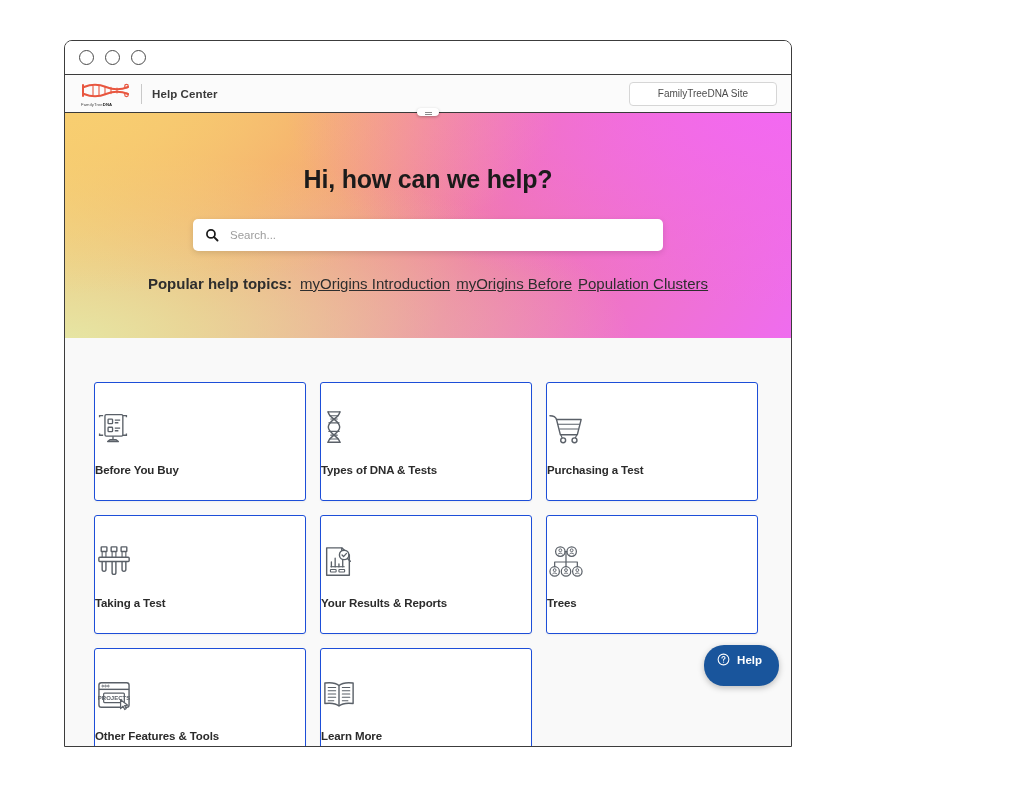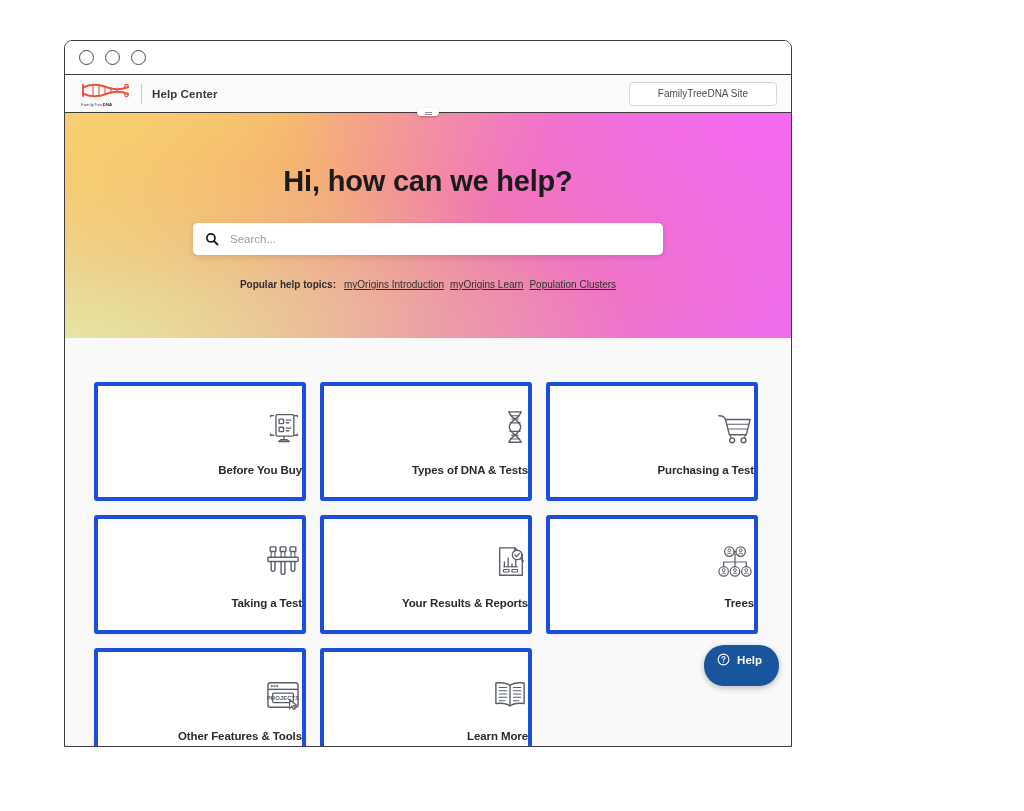--- a/index.html
+++ b/index.html
@@ -148,21 +148,21 @@
       radial-gradient(120% 150% at 100% 0%, rgba(243,104,243,0.95) 0%, rgba(243,104,243,0.0) 58%),
       radial-gradient(110% 130% at 0% 0%, rgba(248,206,112,1) 0%, rgba(248,206,112,0.0) 62%),
       radial-gradient(130% 140% at 0% 100%, rgba(230,229,163,1) 0%, rgba(230,229,163,0.0) 60%),
       linear-gradient(120deg, #f3cd72 0%, #f3a06e 28%, #ef7aa8 58%, #ef6cef 100%);
     display: flex;
     flex-direction: column;
     align-items: center;
   }
   .hero-title {
     margin-top: 52px;
-    font-size: 29px;
+    font-size: 25px;
     font-weight: bold;
     color: #1b1b1b;
     letter-spacing: -0.2px;
   }
   .search-wrap {
     margin-top: 25px;
     width: 470px;
     height: 32px;
     background: #ffffff;
     border-radius: 5px;
@@ -184,21 +184,21 @@
     outline: none;
     font-size: 11.5px;
     color: #333;
     font-family: "Liberation Sans", sans-serif;
     background: transparent;
   }
   .search-input::placeholder { color: #9d9d9d; }
 
   .topics {
     margin-top: 24px;
-    font-size: 10px;
+    font-size: 15px;
     color: #2e2e2e;
     display: flex;
     align-items: baseline;
     gap: 6px;
   }
   .topics-label { font-weight: bold; margin-right: 2px; }
   .topics a {
     color: #2e2e2e;
     text-decoration: underline;
     cursor: pointer;
@@ -213,26 +213,26 @@
   .grid {
     width: 668px;
     display: grid;
     grid-template-columns: repeat(3, 212px);
     grid-auto-rows: 119px;
     column-gap: 14px;
     row-gap: 14px;
   }
   .card {
     background: #ffffff;
-    border: 4px solid #1d4ed8;
+    border: 1px solid #1d4ed8;
     border-radius: 3px;
     box-shadow: 0 1px 2px rgba(0,0,0,0.05);
     display: flex;
     flex-direction: column;
-    align-items: flex-end;
+    align-items: flex-start;
     justify-content: center;
     cursor: pointer;
     box-sizing: border-box;
   }
   .card-icon {
     height: 42px;
     display: flex;
     align-items: center;
     justify-content: center;
     margin-bottom: 14px;
@@ -311,21 +311,21 @@
             <circle cx="6.8" cy="6.8" r="4.6" stroke="#1d1d1d" stroke-width="2"></circle>
             <path d="M10.4 10.4 L14.3 14.3" stroke="#1d1d1d" stroke-width="2.2" stroke-linecap="round"></path>
           </svg>
         </span>
         <input class="search-input" type="text" placeholder="Search..." style="">
       </div>
 
       <div class="topics">
         <span class="topics-label">Popular help topics:</span>
         <a>myOrigins Introduction</a>
-        <a>myOrigins Learn</a>
+        <a>myOrigins Before</a>
         <a>Population Clusters</a>
       </div>
     </div>
 
     <div class="cards-area">
       <div class="grid">
 
         <div class="card">
           <div class="card-icon">
             <svg width="36" height="34" viewBox="0 0 40 38" fill="none" stroke="#5a6068" stroke-width="1.5">

